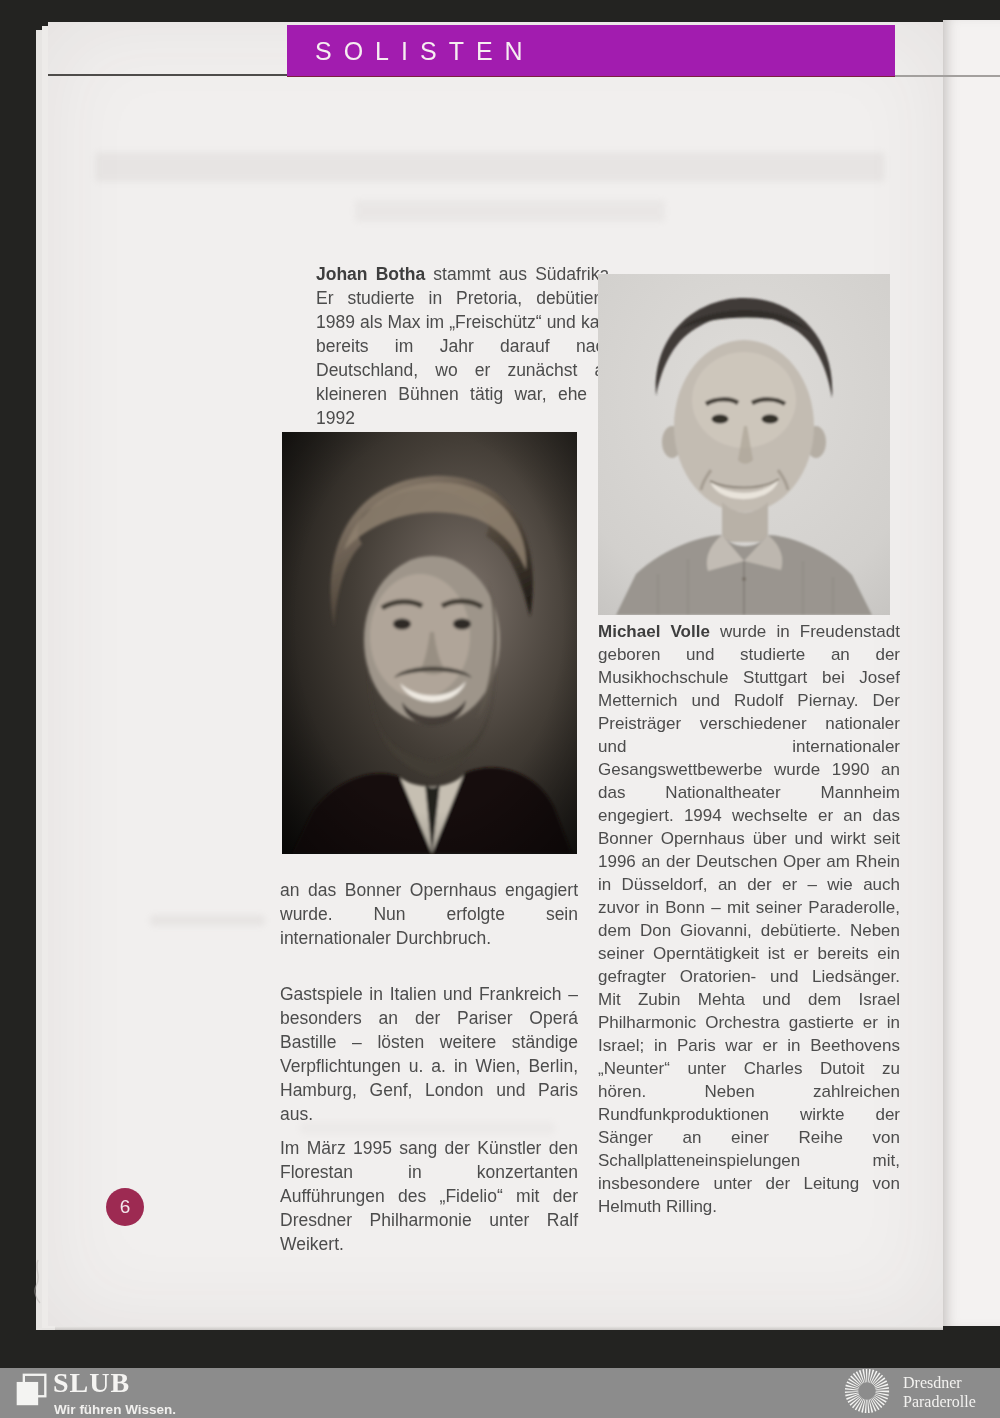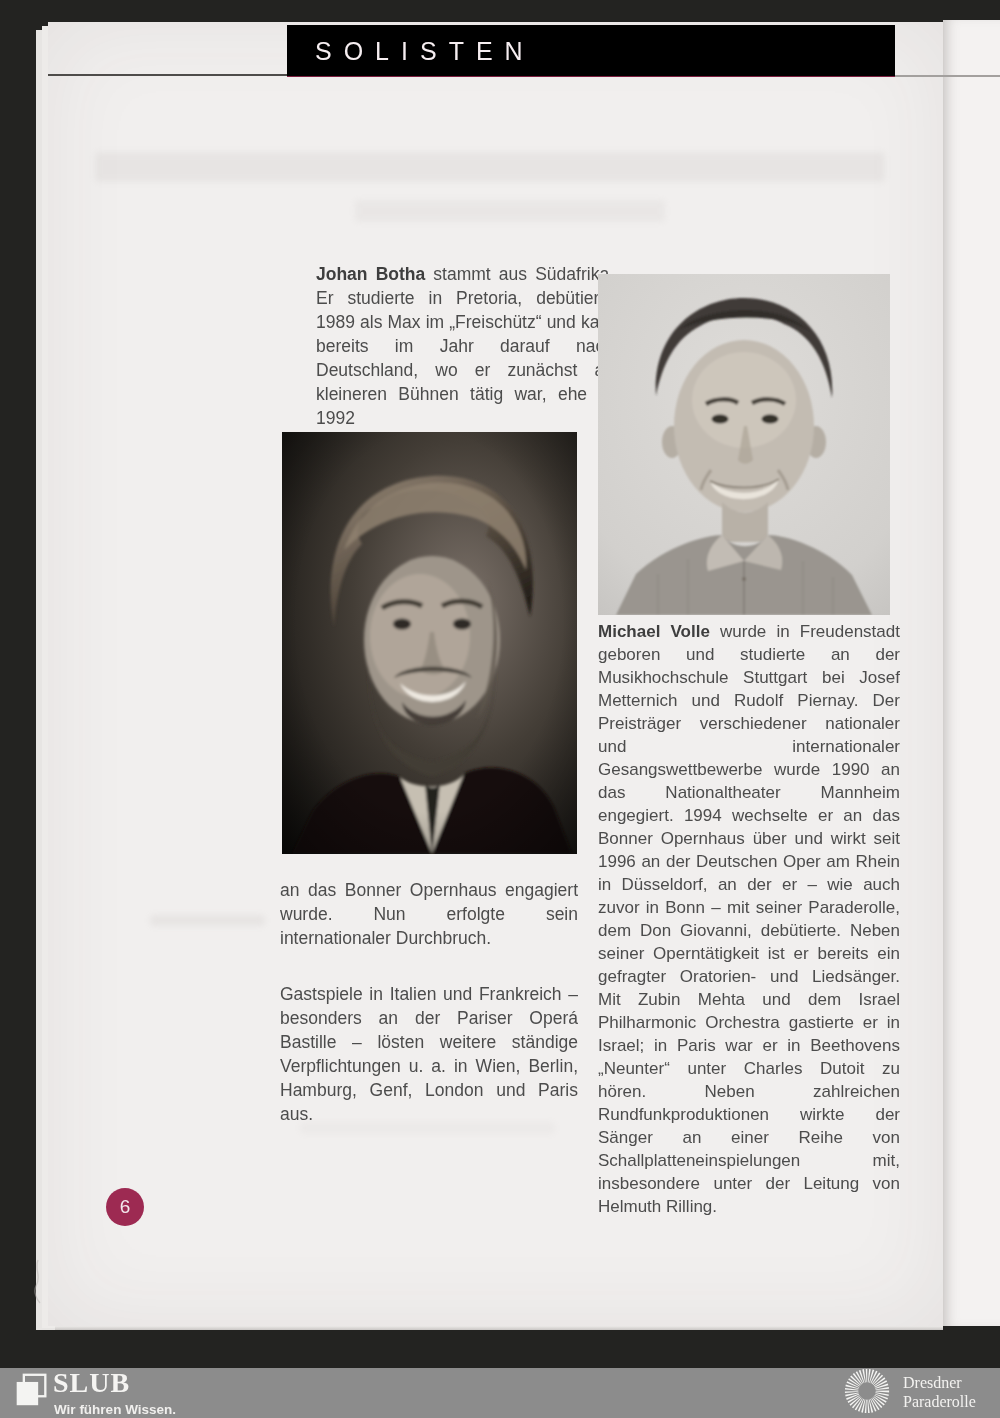--- a/index.html
+++ b/index.html
@@ -14,21 +14,21 @@
         box-shadow:inset 0 0 90px rgba(70,60,55,.07);}
   #bottom-edge{left:55px;top:1326px;width:888px;height:4px;
         background:linear-gradient(#eceae8,#c9c6c4);}
   #side-page{left:943px;top:20px;width:57px;height:1306px;background:#f4f2f1;
         border-left:1px solid #d3d0ce;
         box-shadow:inset 9px 0 12px -6px rgba(120,115,112,.35);}
 
   
   #rule-left{left:48px;top:74px;width:240px;height:2px;background:#4e4c4a;}
   #rule-right{left:895px;top:75px;width:105px;height:2px;background:#a3a09e;}
-  #banner{left:287px;top:25px;width:608px;height:51px;background:#000000;
+  #banner{left:287px;top:25px;width:608px;height:51px;background:#a21caf;
         box-shadow:0 1px 0 #7c1f40;}
   #banner .t{color:#f6eef1;font-size:25px;letter-spacing:12px;line-height:52px;
         padding-left:28px;font-weight:400;}
 
   
   .ghost{background:#a9a2a0;filter:blur(3px);border-radius:4px;}
   #ghost1{left:95px;top:152px;width:790px;height:30px;opacity:.13;}
   #ghost2{left:355px;top:200px;width:310px;height:22px;opacity:.10;}
   #ghost3{left:150px;top:915px;width:115px;height:11px;opacity:.14;}
   #ghost4{left:300px;top:1122px;width:255px;height:12px;opacity:.07;}
@@ -135,20 +135,21 @@
         <path d="M10,422 L30,380 C55,345 95,335 118,345 L150,365 L185,340 C215,328 255,340 272,375 L290,422 Z" fill="#131109"></path>
         <path d="M118,345 L150,422 L182,342 C170,358 132,358 118,345 Z" fill="#c6bfb2"></path>
         <path d="M143,352 L150,422 L158,352 C154,357 147,357 143,352 Z" fill="#23201b"></path>
       </g>
       <rect width="295" height="422" fill="url(#vigB)"></rect>
     </svg>
   </div>
 
   <p class="abs body-text" id="p3">Gastspiele in Italien und Frankreich – besonders an der Pariser Operá Bastille – lösten weitere ständige Verpflichtungen u. a. in Wien, Berlin, Hamburg, Genf, London und Paris aus.</p>
   <p class="abs body-text" id="p2">an das Bonner Opernhaus engagiert wurde. Nun erfolgte sein internationaler Durchbruch.</p>
+  <p class="abs body-text" id="p4">Im März 1995 sang der Künstler den Florestan in konzertanten Aufführungen des „Fidelio“ mit der Dresdner Philharmonie unter Ralf Weikert.</p>
 
   <div class="abs" id="photo-volle">
     <svg viewBox="0 0 292 341" preserveAspectRatio="none">
       <defs>
         <radialGradient id="bgV" cx="0.5" cy="0.35" r="0.9">
           <stop offset="0" stop-color="#dedcd9"></stop>
           <stop offset="0.7" stop-color="#d2d0cd"></stop>
           <stop offset="1" stop-color="#c2c0bd"></stop>
         </radialGradient>
         <filter id="softV">

